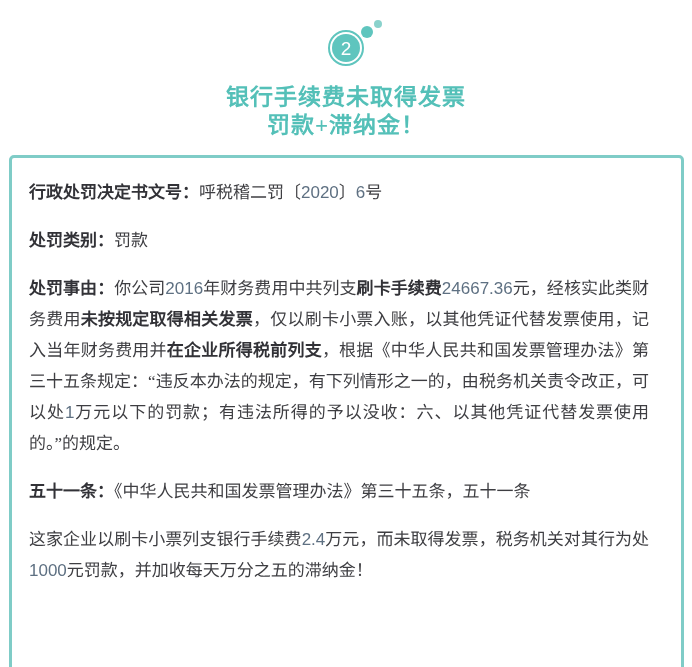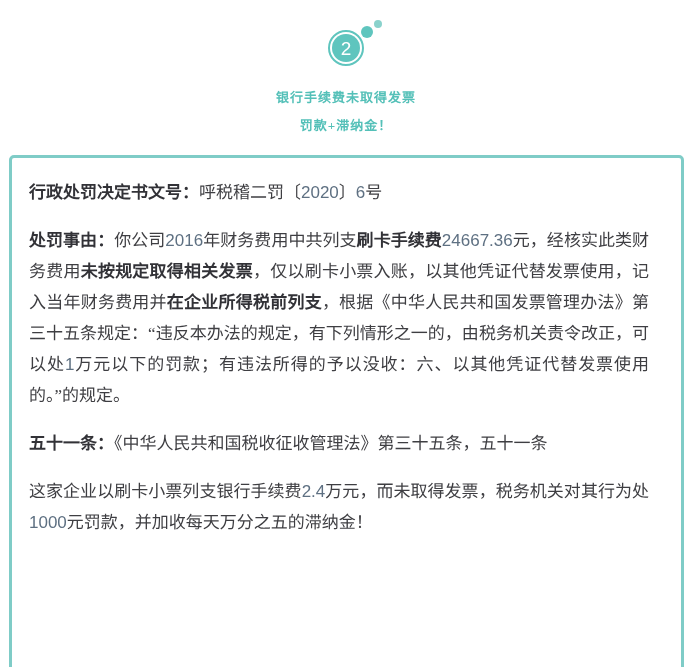--- a/index.html
+++ b/index.html
@@ -36,21 +36,21 @@
     position:absolute;left:33px;top:6px;width:12px;height:12px;border-radius:50%;
     background:var(--accent);
   }
   .dot-small{
     position:absolute;left:46px;top:0;width:8px;height:8px;border-radius:50%;
     background:var(--dot_small);
   }
   .main-title{
     margin-top:14px;
     color:var(--title_color);
-    font-size:13px;font-weight:bold;line-height:28px;letter-spacing:1px;
+    font-size:23px;font-weight:bold;line-height:28px;letter-spacing:1px;
   }
   
   .notice-box{
     margin:15px 8px 0 9px;
     border:3px solid var(--box_border);
     border-radius:5px;
     padding:19px 20px 14px 17px;
     box-sizing:border-box;
     height:517px;
   }
@@ -82,21 +82,22 @@
     <div>银行手续费未取得发票</div>
     <div>罚款+滞纳金！</div>
   </div>
 </div>
 
 <div class="notice-box">
 
   <p class="item"><span class="lbl">行政处罚决定书文号：</span><span>呼税稽二罚〔</span><span class="num">2020</span><span>〕</span><span class="num">6</span><span>号</span></p>
 
 
+  <p class="item"><span class="lbl">处罚类别：</span><span>罚款</span></p>
 
   <p class="item"><span class="lbl">处罚事由：</span><span>你公司</span><span class="num">2016</span><span>年财务费用中共列支</span><span class="b">刷卡手续费</span><span class="num">24667.36</span><span>元，经核实此类财务费用</span><span class="b">未按规定取得相关发票</span><span>，仅以刷卡小票入账，以其他凭证代替发票使用，记入当年财务费用并</span><span class="b">在企业所得税前列支</span><span>，根据《中华人民共和国发票管理办法》第三十五条规定：“违反本办法的规定，有下列情形之一的，由税务机关责令改正，可以处</span><span class="num">1</span><span>万元以下的罚款；有违法所得的予以没收：六、以其他凭证代替发票使用的。”的规定。</span></p>
 
-  <p class="item"><span class="lbl">五十一条：</span><span>《中华人民共和国税收征收管理法》第三十五条，五十一条</span></p>
+  <p class="item"><span class="lbl">五十一条：</span><span>《中华人民共和国发票管理办法》第三十五条，五十一条</span></p>
 
 
   <p class="item"><span>这家企业以刷卡小票列支银行手续费</span><span class="num">2.4</span><span>万元，而未取得发票，税务机关对其行为处</span><span class="num">1000</span><span>元罚款，并加收每天万分之五的滞纳金！</span></p>
 
 </div>
 
 </body></html>

